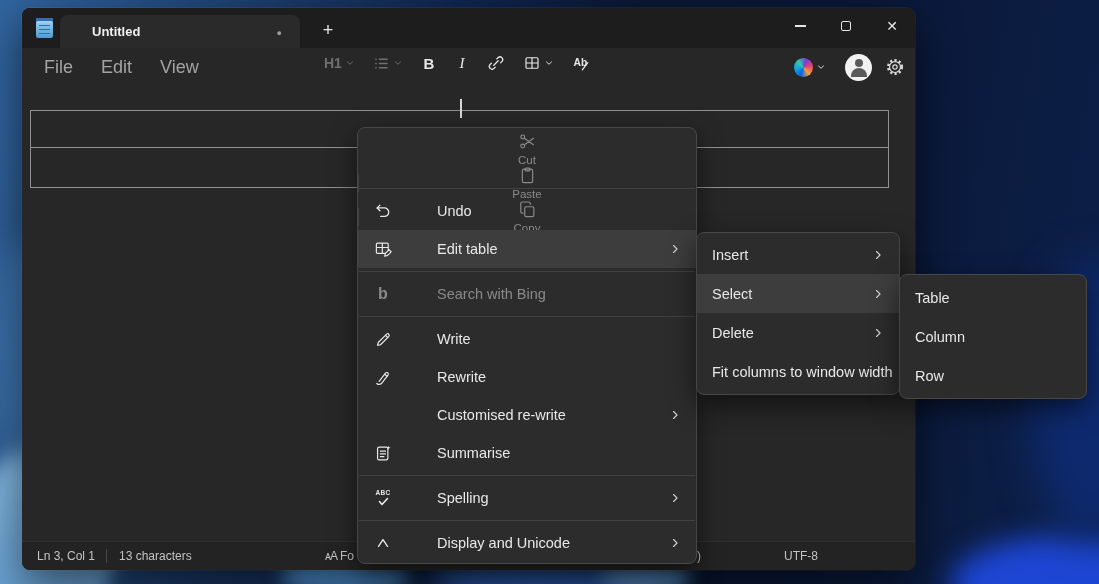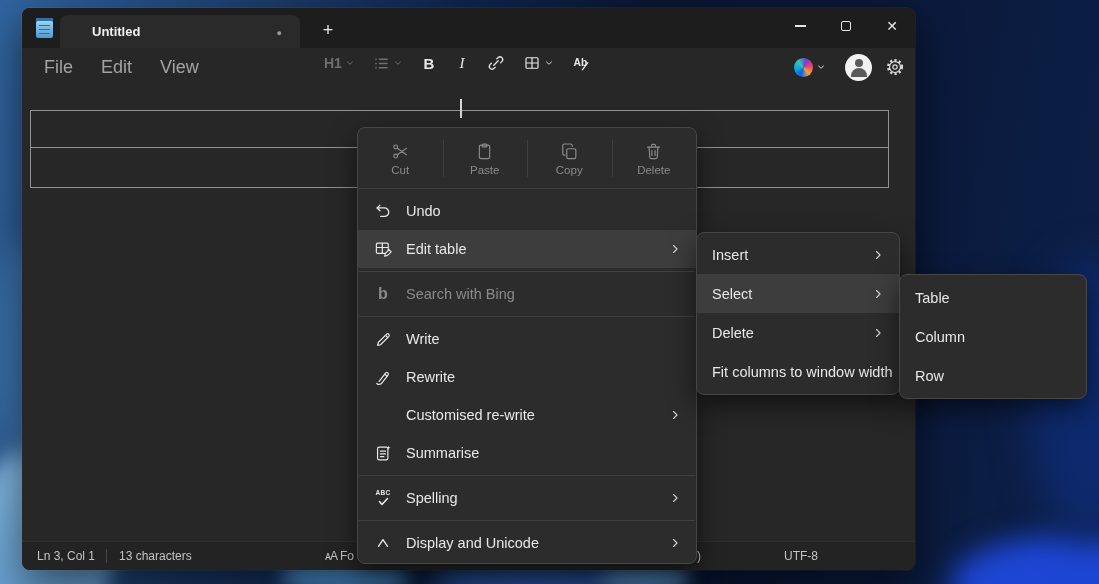--- a/index.html
+++ b/index.html
@@ -74,32 +74,32 @@
   .sb-fo { display:flex; gap:3px; align-items:center; }
   .sb-aA { font-size:12px; letter-spacing:-1px; color:#c3c3c3; }
 
   
   .menu { position:absolute; background:#2c2c2c; border:1px solid #474747; border-radius:8px;
     box-shadow:0 10px 26px rgba(0,0,0,.55); z-index:50; color:#e8e8e8; overflow:hidden; }
   #ctx { left:357px; top:127px; width:340px; height:437px; }
   #sub-edit { left:696px; top:232px; width:204px; z-index:60; padding:2px 0 3px; }
   #sub-select { left:899px; top:274px; width:188px; z-index:70; padding:3px 0 3px; }
 
-  .icon-row { display:flex; height:57px; align-items:stretch; padding-top:4px; }
+  .icon-row { display:flex; height:57px; align-items:stretch; padding-top:4px;flex-direction:column; }
   .irow-cell { flex:1; display:flex; flex-direction:column; align-items:center; justify-content:center;
     gap:3px; position:relative; color:#8a8a8a; }
   .irow-cell.on { color:#f2f2f2; }
   .irow-cell + .irow-cell::before { content:""; position:absolute; left:0; top:8px; bottom:8px; width:1px; background:#3f3f3f; }
   .irow-lbl { font-size:11.5px; }
 
   .sep { height:1px; background:#414141; margin:3px 1px; }
 
   .mi { position:relative; display:flex; align-items:center; height:38px; padding:0 14px 0 15px; font-size:14.5px; }
   .mi .ico { width:20px; height:20px; margin-right:13px; display:flex; align-items:center; justify-content:center; flex:none; }
-  .mi .lbl { flex:1; white-space:nowrap; }
+  .mi .lbl { flex:1; white-space:nowrap;margin-left:31px; }
   .mi.hl { background:#3d3d3d; }
   .mi.dis { color:#8a8a8a; }
   .mi .chev { width:14px; height:14px; margin-left:8px; flex:none; color:#cfcfcf; }
   .smi { height:39px; }
   .smi .lbl { margin-left:0; }
 
   .bing-b { font-weight:700; font-size:16px; line-height:1; }
   .abc-ic { display:flex; flex-direction:column; align-items:center; line-height:1; }
   .abc-ic .abc-t { font-size:6.5px; font-weight:700; letter-spacing:.3px; }
   svg { display:block; }

